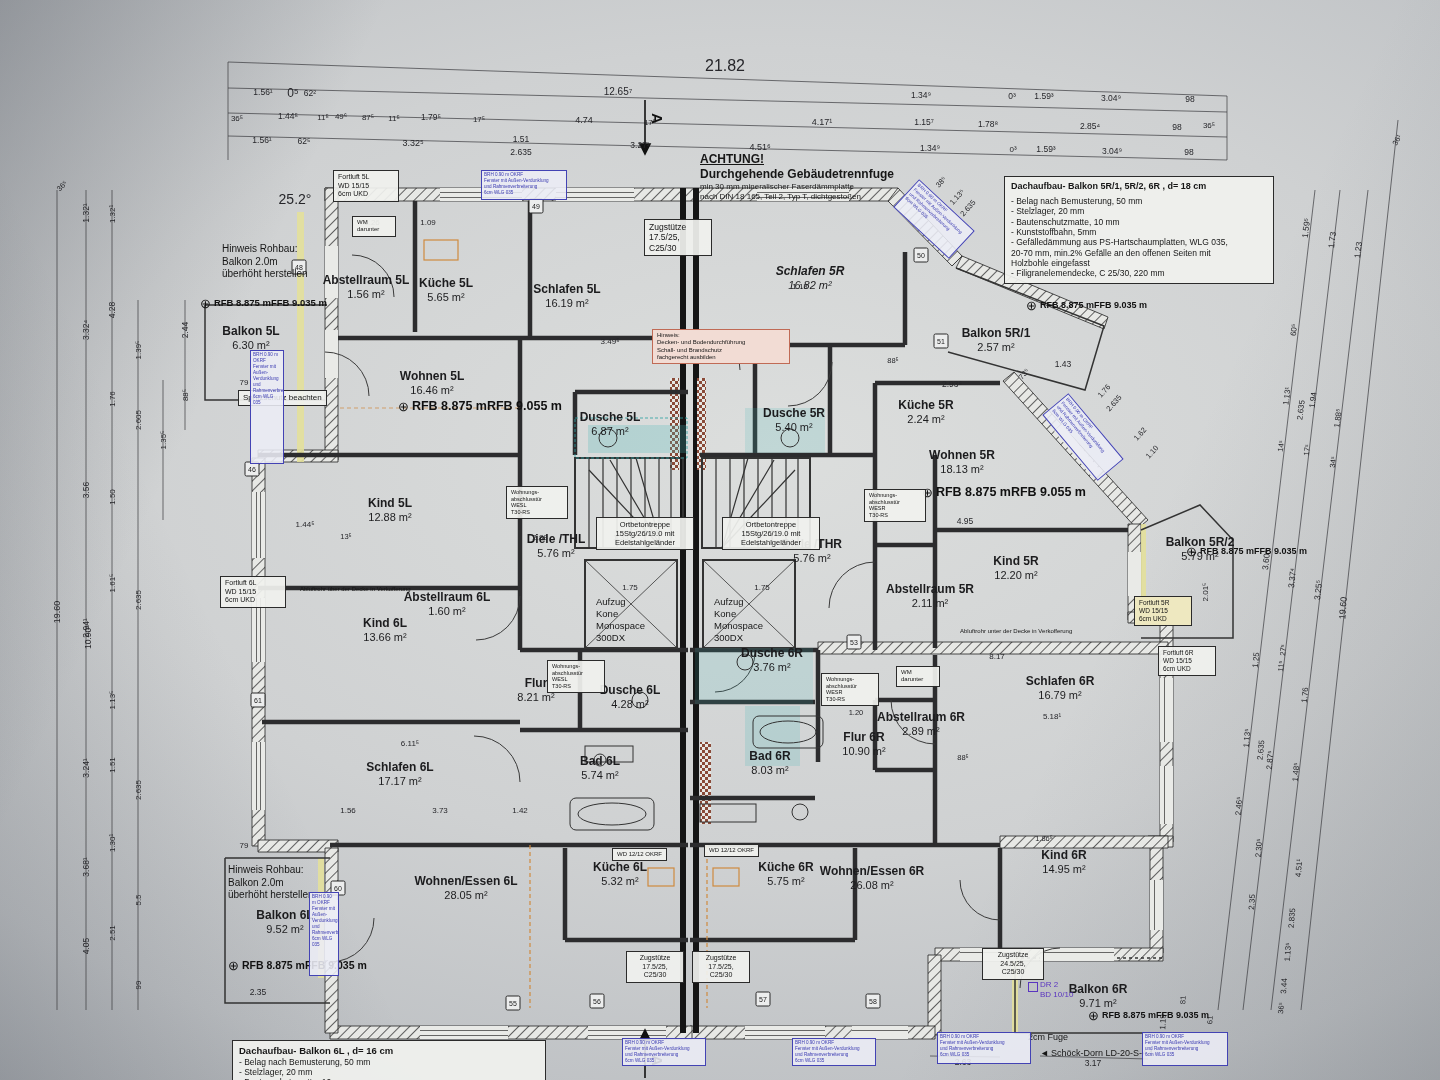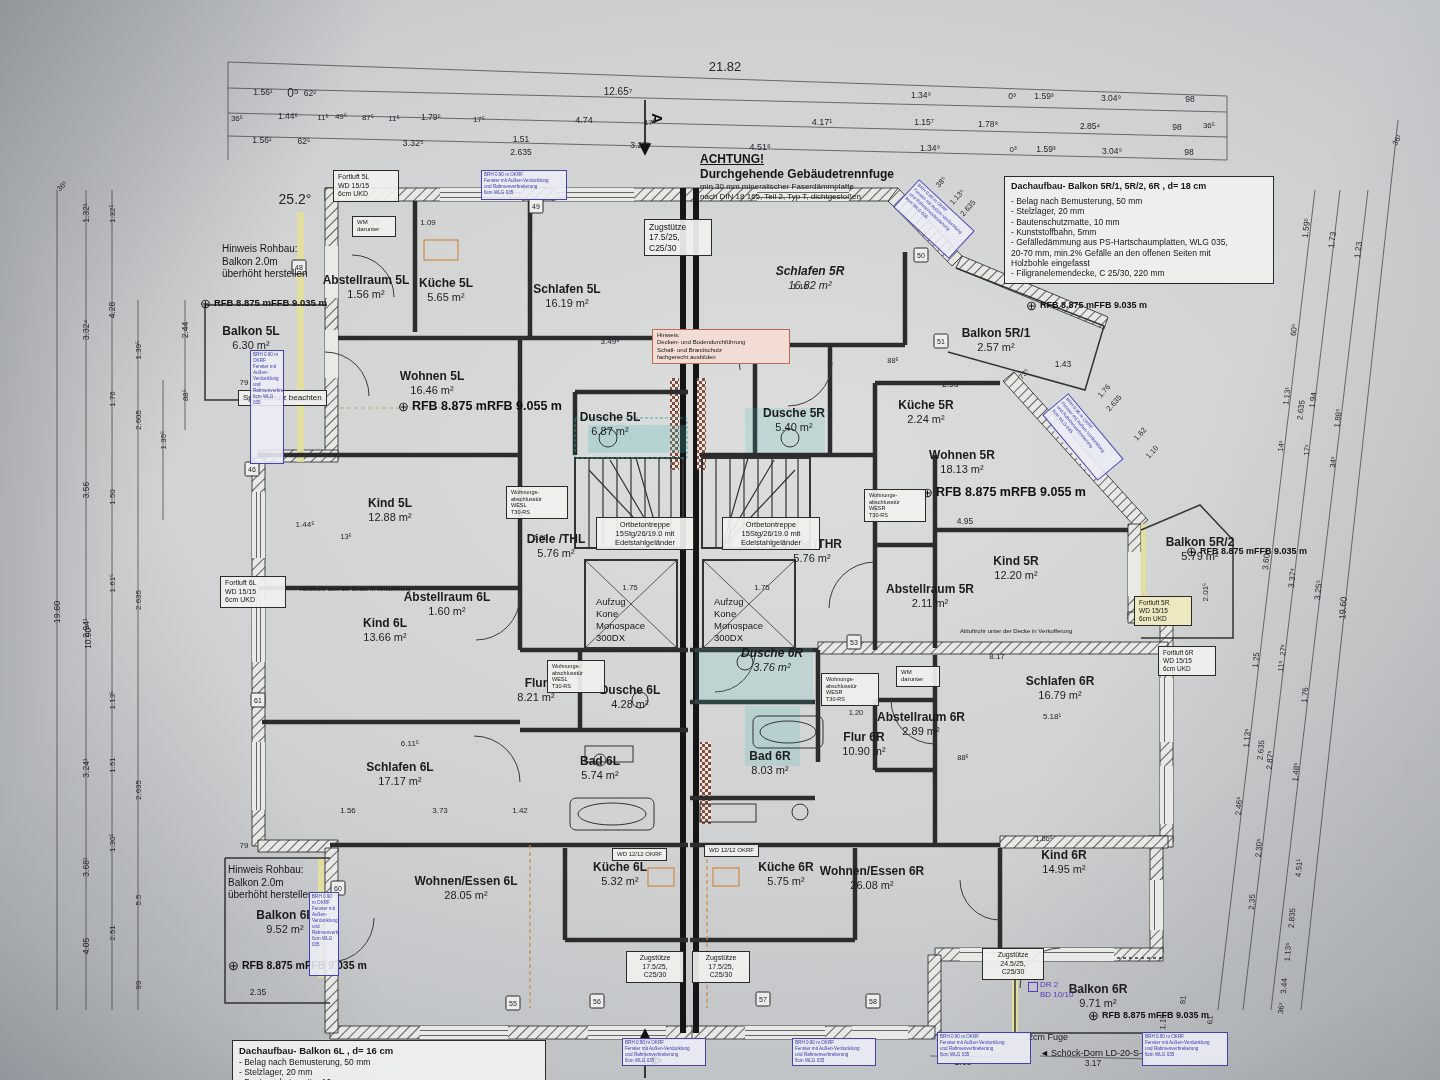--- a/index.html
+++ b/index.html
@@ -523,21 +523,21 @@
         <div class="ar">13.66 m²</div>
       </div>
       <div class="room" style="left: 536px; top: 690px;">
         <div class="nm">Flur</div>
         <div class="ar">8.21 m²</div>
       </div>
       <div class="room" style="left: 630px; top: 697px;">
         <div class="nm">Dusche 6L</div>
         <div class="ar">4.28 m²</div>
       </div>
-      <div class="room" style="left: 772px; top: 660px; font-style: italic;">
+      <div class="room" style="left: 772px; top: 660px;">
         <div class="nm">Dusche 6R</div>
         <div class="ar">3.76 m²</div>
       </div>
       <div class="room" style="left: 1060px; top: 688px;">
         <div class="nm">Schlafen 6R</div>
         <div class="ar">16.79 m²</div>
       </div>
       <div class="room" style="left: 921px; top: 724px;">
         <div class="nm">Abstellraum 6R</div>
         <div class="ar">2.89 m²</div>
@@ -591,21 +591,21 @@
         <div class="ar">2.57 m²</div>
       </div>
       <div class="room" style="left: 1200px; top: 549px;">
         <div class="nm">Balkon 5R/2</div>
         <div class="ar">5.79 m²</div>
       </div>
       <div class="room" style="left: 1098px; top: 996px;">
         <div class="nm">Balkon 6R</div>
         <div class="ar">9.71 m²</div>
       </div>
-      <span class="dim" style="left: 725px; top: 66px; font-size: 13px; transform: translate(-50%, -50%) rotate(0deg);">21.82</span>
+      <span class="dim" style="left: 725px; top: 66px; font-size: 16px; transform: translate(-50%, -50%) rotate(0deg);">21.82</span>
       <span class="dim" style="left: 263px; top: 92px; font-size: 8.5px; transform: translate(-50%, -50%) rotate(0deg);">1.56¹</span>
       <span class="dim" style="left: 293px; top: 93px; font-size: 12px; transform: translate(-50%, -50%) rotate(0deg);">0⁵</span>
       <span class="dim" style="left: 310px; top: 93px; font-size: 8.5px; transform: translate(-50%, -50%) rotate(0deg);">62²</span>
       <span class="dim" style="left: 618px; top: 91px; font-size: 10px; transform: translate(-50%, -50%) rotate(0deg);">12.65⁷</span>
       <span class="dim" style="left: 921px; top: 95px; font-size: 8.5px; transform: translate(-50%, -50%) rotate(0deg);">1.34⁹</span>
       <span class="dim" style="left: 1012px; top: 96px; font-size: 8.5px; transform: translate(-50%, -50%) rotate(0deg);">0³</span>
       <span class="dim" style="left: 1044px; top: 96px; font-size: 8.5px; transform: translate(-50%, -50%) rotate(0deg);">1.59³</span>
       <span class="dim" style="left: 1111px; top: 98px; font-size: 8.5px; transform: translate(-50%, -50%) rotate(0deg);">3.04⁹</span>
       <span class="dim" style="left: 1190px; top: 99px; font-size: 8.5px; transform: translate(-50%, -50%) rotate(0deg);">98</span>
       <span class="dim" style="left: 237px; top: 118px; font-size: 8px; transform: translate(-50%, -50%) rotate(0deg);">36⁵</span>

